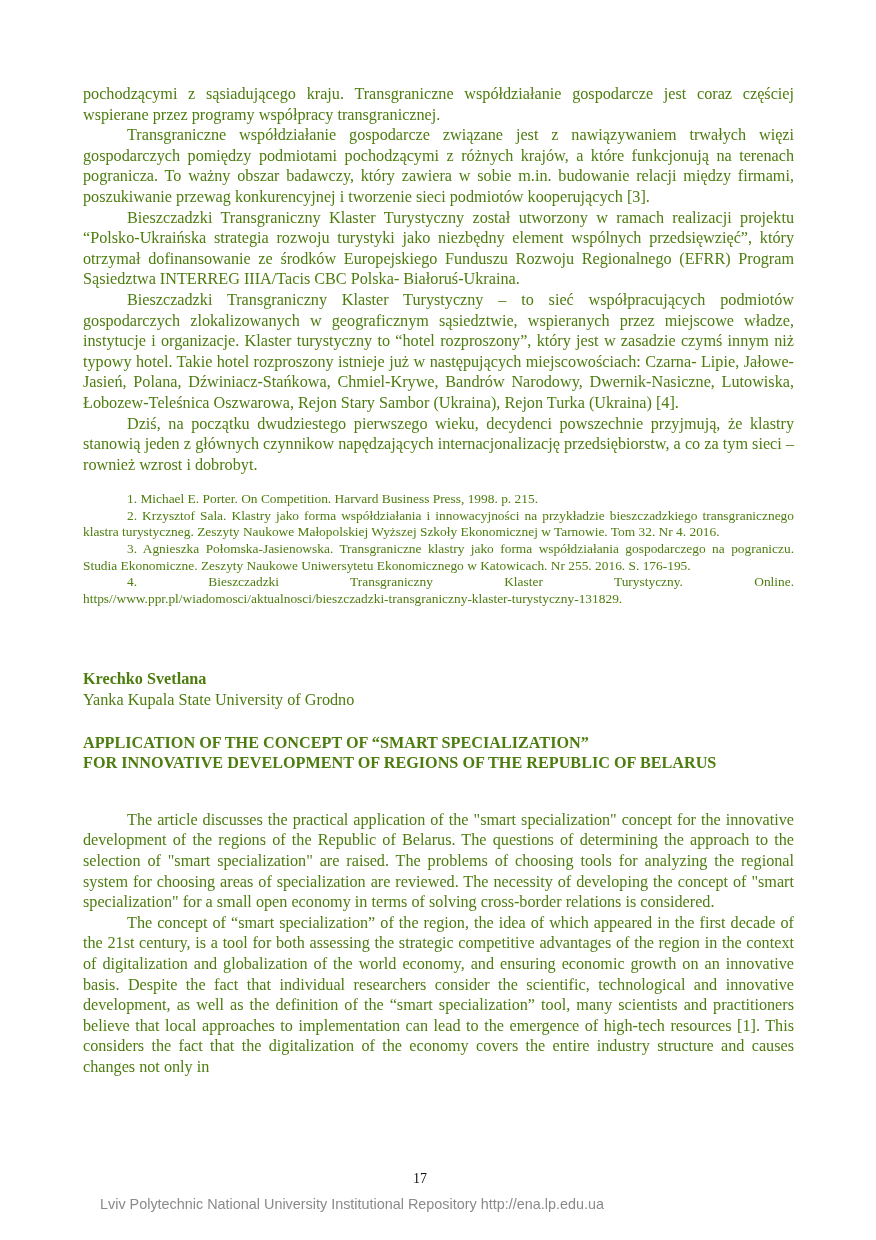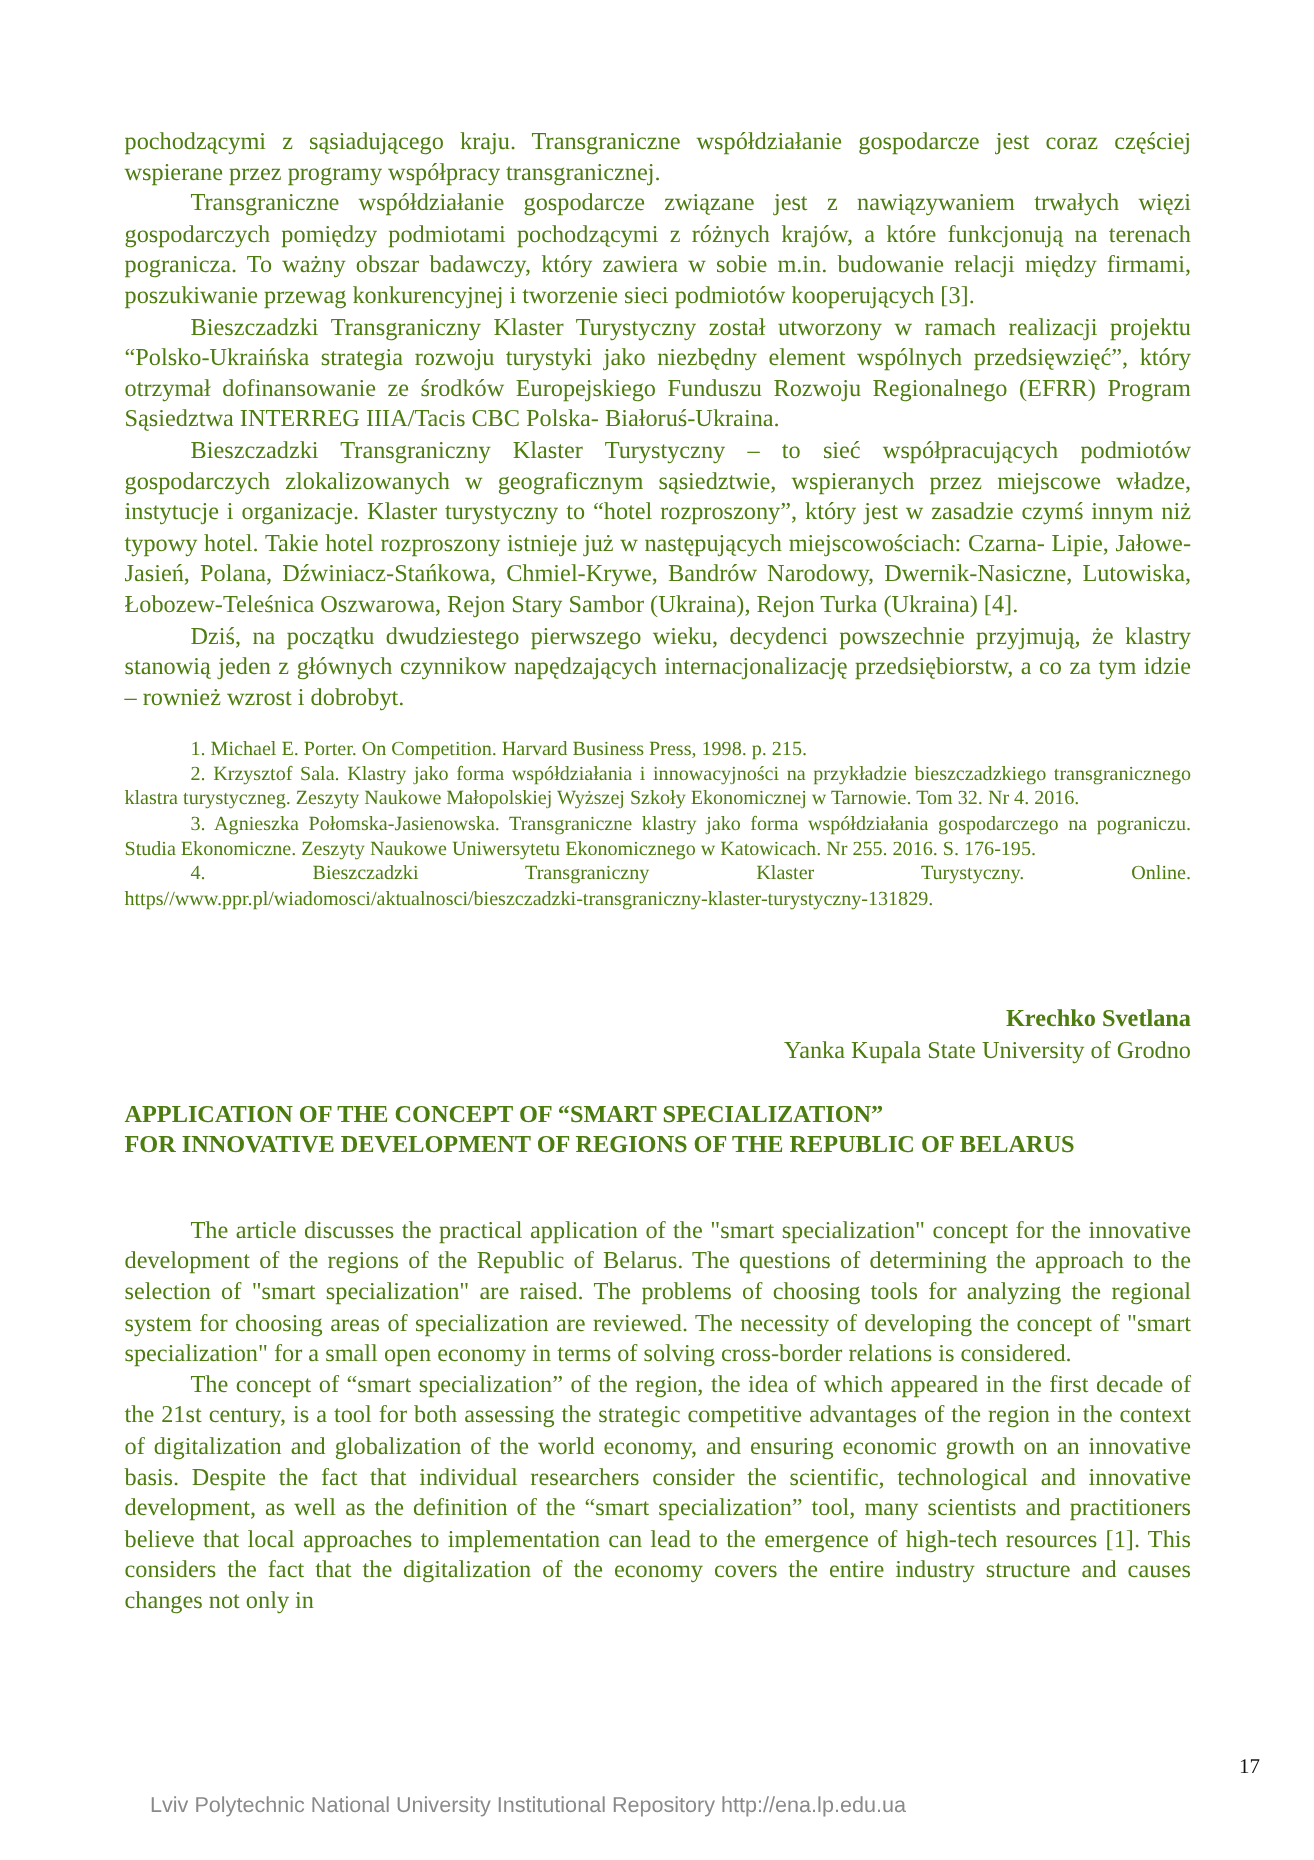--- a/index.html
+++ b/index.html
@@ -7,40 +7,40 @@
   .page {
     position: absolute; left: 83px; top: 84px; width: 711px;
     font-family: "Liberation Serif", serif; color: #4d7c0f;
   }
   .p { font-size: 16.2px; line-height: 20.6px; text-align: justify; margin: 0; }
   .p.indent { text-indent: 44px; }
   .refs { margin-top: 16px; }
   .ref { font-size: 13.4px; line-height: 16.6px; text-align: justify; margin: 0; }
   .ref.indent { text-indent: 44px; }
   .ref.spread { text-align-last: justify; }
-  .author { margin-top: 62px; text-align: right; font-size: 16.2px; line-height: 20.6px; }
+  .author { margin-top: 62px; font-size: 16.2px; line-height: 20.6px; }
   .author .name { font-weight: bold; }
   .title { margin-top: 22px; font-weight: bold; font-size: 16.2px; line-height: 20.6px; }
   .abstract { margin-top: 36px; }
-  .page-num { position: absolute; top: 1171px; left: 0; width: 840px; text-align: right;
+  .page-num { position: absolute; top: 1171px; left: 0; width: 840px; text-align: center;
     font-family: "Liberation Serif", serif; font-size: 14px; color: #111; }
   .repo { position: absolute; top: 1196px; left: 0; width: 704px; text-align: center;
     font-family: "Liberation Sans", sans-serif; font-size: 14.4px; color: #8a8a8a; }
 </style>
 </head>
 <body>
 
 <div class="page">
 
   <div>
     <p class="p">pochodzącymi z sąsiadującego kraju. Transgraniczne współdziałanie gospodarcze jest coraz częściej wspierane przez programy współpracy transgranicznej.</p>
     <p class="p indent">Transgraniczne współdziałanie gospodarcze związane jest z nawiązywaniem trwałych więzi gospodarczych pomiędzy podmiotami pochodzącymi z różnych krajów, a które funkcjonują na terenach pogranicza. To ważny obszar badawczy, który zawiera w sobie m.in. budowanie relacji między firmami, poszukiwanie przewag konkurencyjnej i tworzenie sieci podmiotów kooperujących [3].</p>
     <p class="p indent">Bieszczadzki Transgraniczny Klaster Turystyczny został utworzony w ramach realizacji projektu “Polsko-Ukraińska strategia rozwoju turystyki jako niezbędny element wspólnych przedsięwzięć”, który otrzymał dofinansowanie ze środków Europejskiego Funduszu Rozwoju Regionalnego (EFRR) Program Sąsiedztwa INTERREG IIIA/Tacis CBC Polska- Białoruś-Ukraina.</p>
     <p class="p indent">Bieszczadzki Transgraniczny Klaster Turystyczny – to sieć współpracujących podmiotów gospodarczych zlokalizowanych w geograficznym sąsiedztwie, wspieranych przez miejscowe władze, instytucje i organizacje. Klaster turystyczny to “hotel rozproszony”, który jest w zasadzie czymś innym niż typowy hotel. Takie hotel rozproszony istnieje już w następujących miejscowościach: Czarna- Lipie, Jałowe-Jasień, Polana, Dźwiniacz-Stańkowa, Chmiel-Krywe, Bandrów Narodowy, Dwernik-Nasiczne, Lutowiska, Łobozew-Teleśnica Oszwarowa, Rejon Stary Sambor (Ukraina), Rejon Turka (Ukraina) [4].</p>
-    <p class="p indent">Dziś, na początku dwudziestego pierwszego wieku, decydenci powszechnie przyjmują, że klastry stanowią jeden z głównych czynnikow napędzających internacjonalizację przedsiębiorstw, a co za tym idzie – rownież wzrost i dobrobyt.</p>
+    <p class="p indent">Dziś, na początku dwudziestego pierwszego wieku, decydenci powszechnie przyjmują, że klastry stanowią jeden z głównych czynnikow napędzających internacjonalizację przedsiębiorstw, a co za tym sieci – rownież wzrost i dobrobyt.</p>
   </div>
 
   <div class="refs">
     <p class="ref indent">1. Michael E. Porter. On Competition. Harvard Business Press, 1998. p. 215.</p>
     <p class="ref indent">2. Krzysztof Sala. Klastry jako forma współdziałania i innowacyjności na przykładzie bieszczadzkiego transgranicznego klastra turystyczneg. Zeszyty Naukowe Małopolskiej Wyższej Szkoły Ekonomicznej w Tarnowie. Tom 32. Nr 4. 2016.</p>
     <p class="ref indent">3. Agnieszka Połomska-Jasienowska. Transgraniczne klastry jako forma współdziałania gospodarczego na pograniczu. Studia Ekonomiczne. Zeszyty Naukowe Uniwersytetu Ekonomicznego w Katowicach. Nr 255. 2016. S. 176-195.</p>
     <div>
       <p class="ref indent spread">4. Bieszczadzki Transgraniczny Klaster Turystyczny. Online.</p>
       <p class="ref">https//www.ppr.pl/wiadomosci/aktualnosci/bieszczadzki-transgraniczny-klaster-turystyczny-131829.</p>
     </div>

